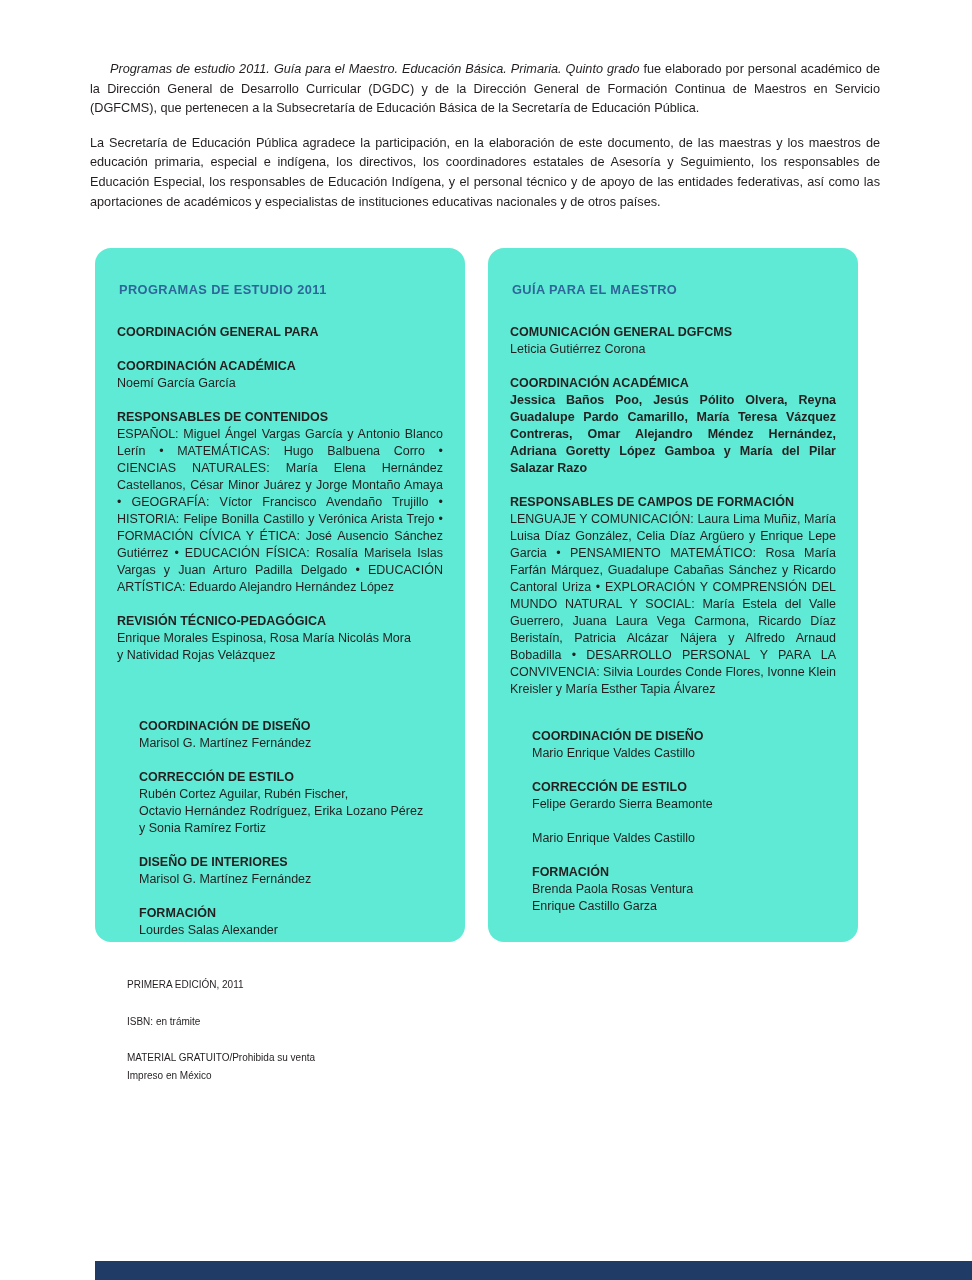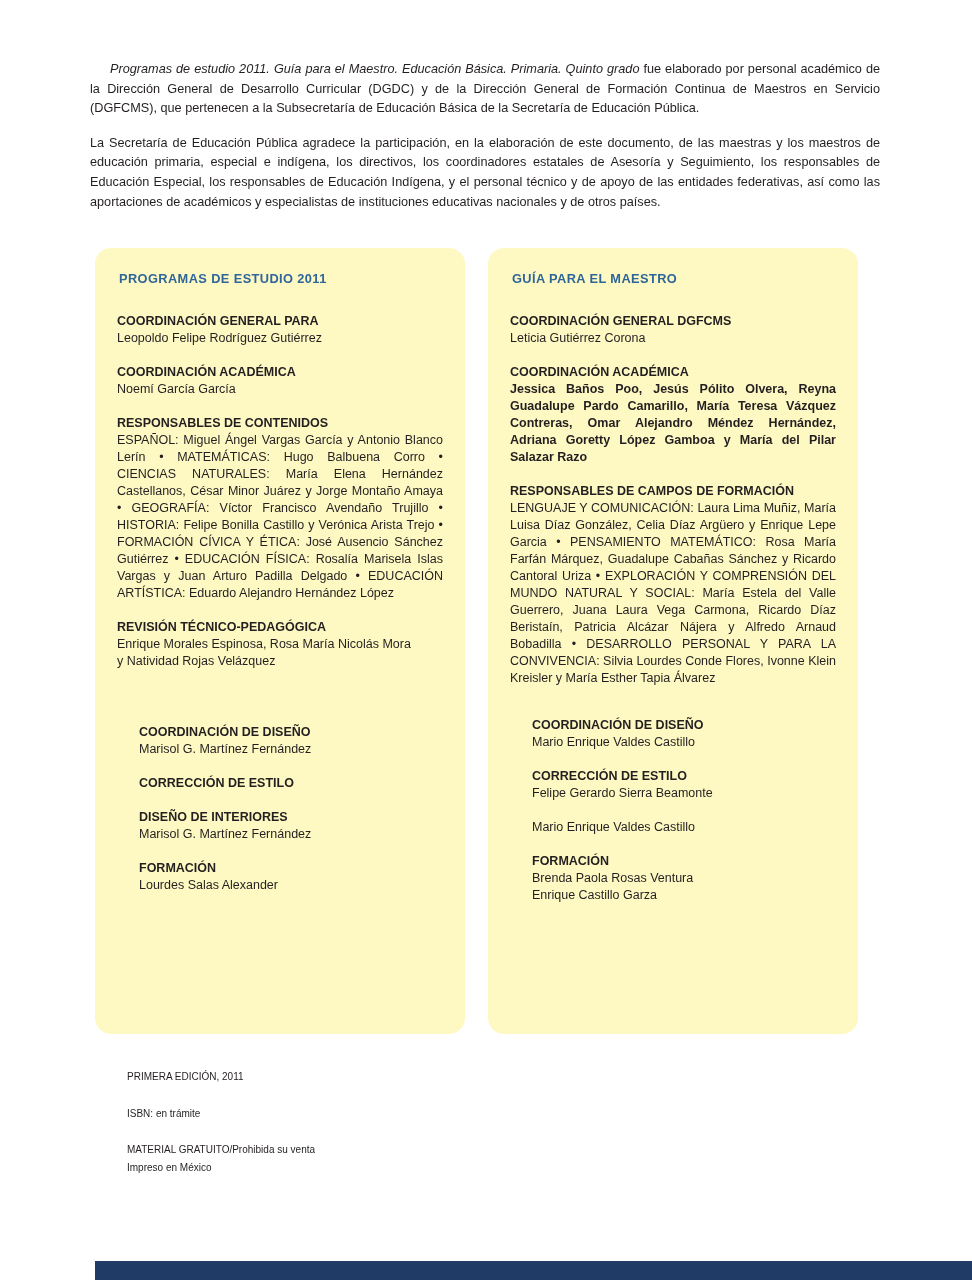--- a/index.html
+++ b/index.html
@@ -24,24 +24,24 @@
   .intro + .intro { margin-top: 15px; }
   .intro em { font-style: italic; margin-left: 20px; }
 
   .boxes {
     display: flex;
     gap: 23px;
     margin: 36px 0 0 95px;
   }
   .box {
     width: 370px;
-    height: 786px;
-    background: #fef9c3;
+    height: 694px;
+    background: #5eead4;
     border-radius: 16px;
-    padding: 21px 22px 20px 22px;
+    padding: 32px 22px 20px 22px;
     box-sizing: border-box;
     overflow: hidden;
   }
   .box-title {
     color: #2e6699;
     font-weight: bold;
     font-size: 12.8px;
     letter-spacing: 0.4px;
     margin: 2px 0 27px 2px;
   }
@@ -85,21 +85,20 @@
 
     <p class="intro">La Secretaría de Educación Pública agradece la participación, en la elaboración de este documento, de las maestras y los maestros de educación primaria, especial e indígena, los directivos, los coordinadores estatales de Asesoría y Seguimiento, los responsables de Educación Especial, los responsables de Educación Indígena, y el personal técnico y de apoyo de las entidades federativas, así como las aportaciones de académicos y especialistas de instituciones educativas nacionales y de otros países.</p>
 
     <div class="boxes">
 
       <div class="box">
         <div class="box-title">PROGRAMAS DE ESTUDIO 2011</div>
         <div>
             <div class="section">
               <div class="sec-heading">COORDINACIÓN GENERAL PARA</div>
-              <div class="sec-body">Leopoldo Felipe Rodríguez Gutiérrez</div>
             </div>
             <div class="section">
               <div class="sec-heading">COORDINACIÓN ACADÉMICA</div>
               <div class="sec-body">Noemí García García</div>
             </div>
             <div class="section">
               <div class="sec-heading">RESPONSABLES DE CONTENIDOS</div>
               <div class="sec-body justify">ESPAÑOL: Miguel Ángel Vargas García y Antonio Blanco Lerín • MATEMÁTICAS: Hugo Balbuena Corro • CIENCIAS NATURALES: María Elena Hernández Castellanos, César Minor Juárez y Jorge Montaño Amaya • GEOGRAFÍA: Víctor Francisco Avendaño Trujillo • HISTORIA: Felipe Bonilla Castillo y Verónica Arista Trejo • FORMACIÓN CÍVICA Y ÉTICA: José Ausencio Sánchez Gutiérrez • EDUCACIÓN FÍSICA: Rosalía Marisela Islas Vargas y Juan Arturo Padilla Delgado • EDUCACIÓN ARTÍSTICA: Eduardo Alejandro Hernández López</div>
             </div>
             <div class="section">
@@ -108,37 +107,40 @@
 y Natividad Rojas Velázquez</div>
             </div>
           </div>
         <div class="credits credits-left">
             <div class="section">
               <div class="sec-heading">COORDINACIÓN DE DISEÑO</div>
               <div class="sec-body">Marisol G. Martínez Fernández</div>
             </div>
             <div class="section">
               <div class="sec-heading">CORRECCIÓN DE ESTILO</div>
+              <div class="sec-body">Rubén Cortez Aguilar, Rubén Fischer,
+Octavio Hernández Rodríguez, Erika Lozano Pérez
+y Sonia Ramírez Fortiz</div>
             </div>
             <div class="section">
               <div class="sec-heading">DISEÑO DE INTERIORES</div>
               <div class="sec-body">Marisol G. Martínez Fernández</div>
             </div>
             <div class="section">
               <div class="sec-heading">FORMACIÓN</div>
               <div class="sec-body">Lourdes Salas Alexander</div>
             </div>
           </div>
       </div>
 
       <div class="box">
         <div class="box-title">GUÍA PARA EL MAESTRO</div>
         <div>
             <div class="section">
-              <div class="sec-heading">COORDINACIÓN GENERAL DGFCMS</div>
+              <div class="sec-heading">COMUNICACIÓN GENERAL DGFCMS</div>
               <div class="sec-body">Leticia Gutiérrez Corona</div>
             </div>
             <div class="section">
               <div class="sec-heading">COORDINACIÓN ACADÉMICA</div>
               <div class="sec-body justify bold">Jessica Baños Poo, Jesús Pólito Olvera, Reyna Guadalupe Pardo Camarillo, María Teresa Vázquez Contreras, Omar Alejandro Méndez Hernández, Adriana Goretty López Gamboa y María del Pilar Salazar Razo</div>
             </div>
             <div class="section">
               <div class="sec-heading">RESPONSABLES DE CAMPOS DE FORMACIÓN</div>
               <div class="sec-body justify">LENGUAJE Y COMUNICACIÓN: Laura Lima Muñiz, María Luisa Díaz González, Celia Díaz Argüero y Enrique Lepe Garcia • PENSAMIENTO MATEMÁTICO: Rosa María Farfán Márquez, Guadalupe Cabañas Sánchez y Ricardo Cantoral Uriza • EXPLORACIÓN Y COMPRENSIÓN DEL MUNDO NATURAL Y SOCIAL: María Estela del Valle Guerrero, Juana Laura Vega Carmona, Ricardo Díaz Beristaín, Patricia Alcázar Nájera y Alfredo Arnaud Bobadilla • DESARROLLO PERSONAL Y PARA LA CONVIVENCIA: Silvia Lourdes Conde Flores, Ivonne Klein Kreisler y María Esther Tapia Álvarez</div>
             </div>

